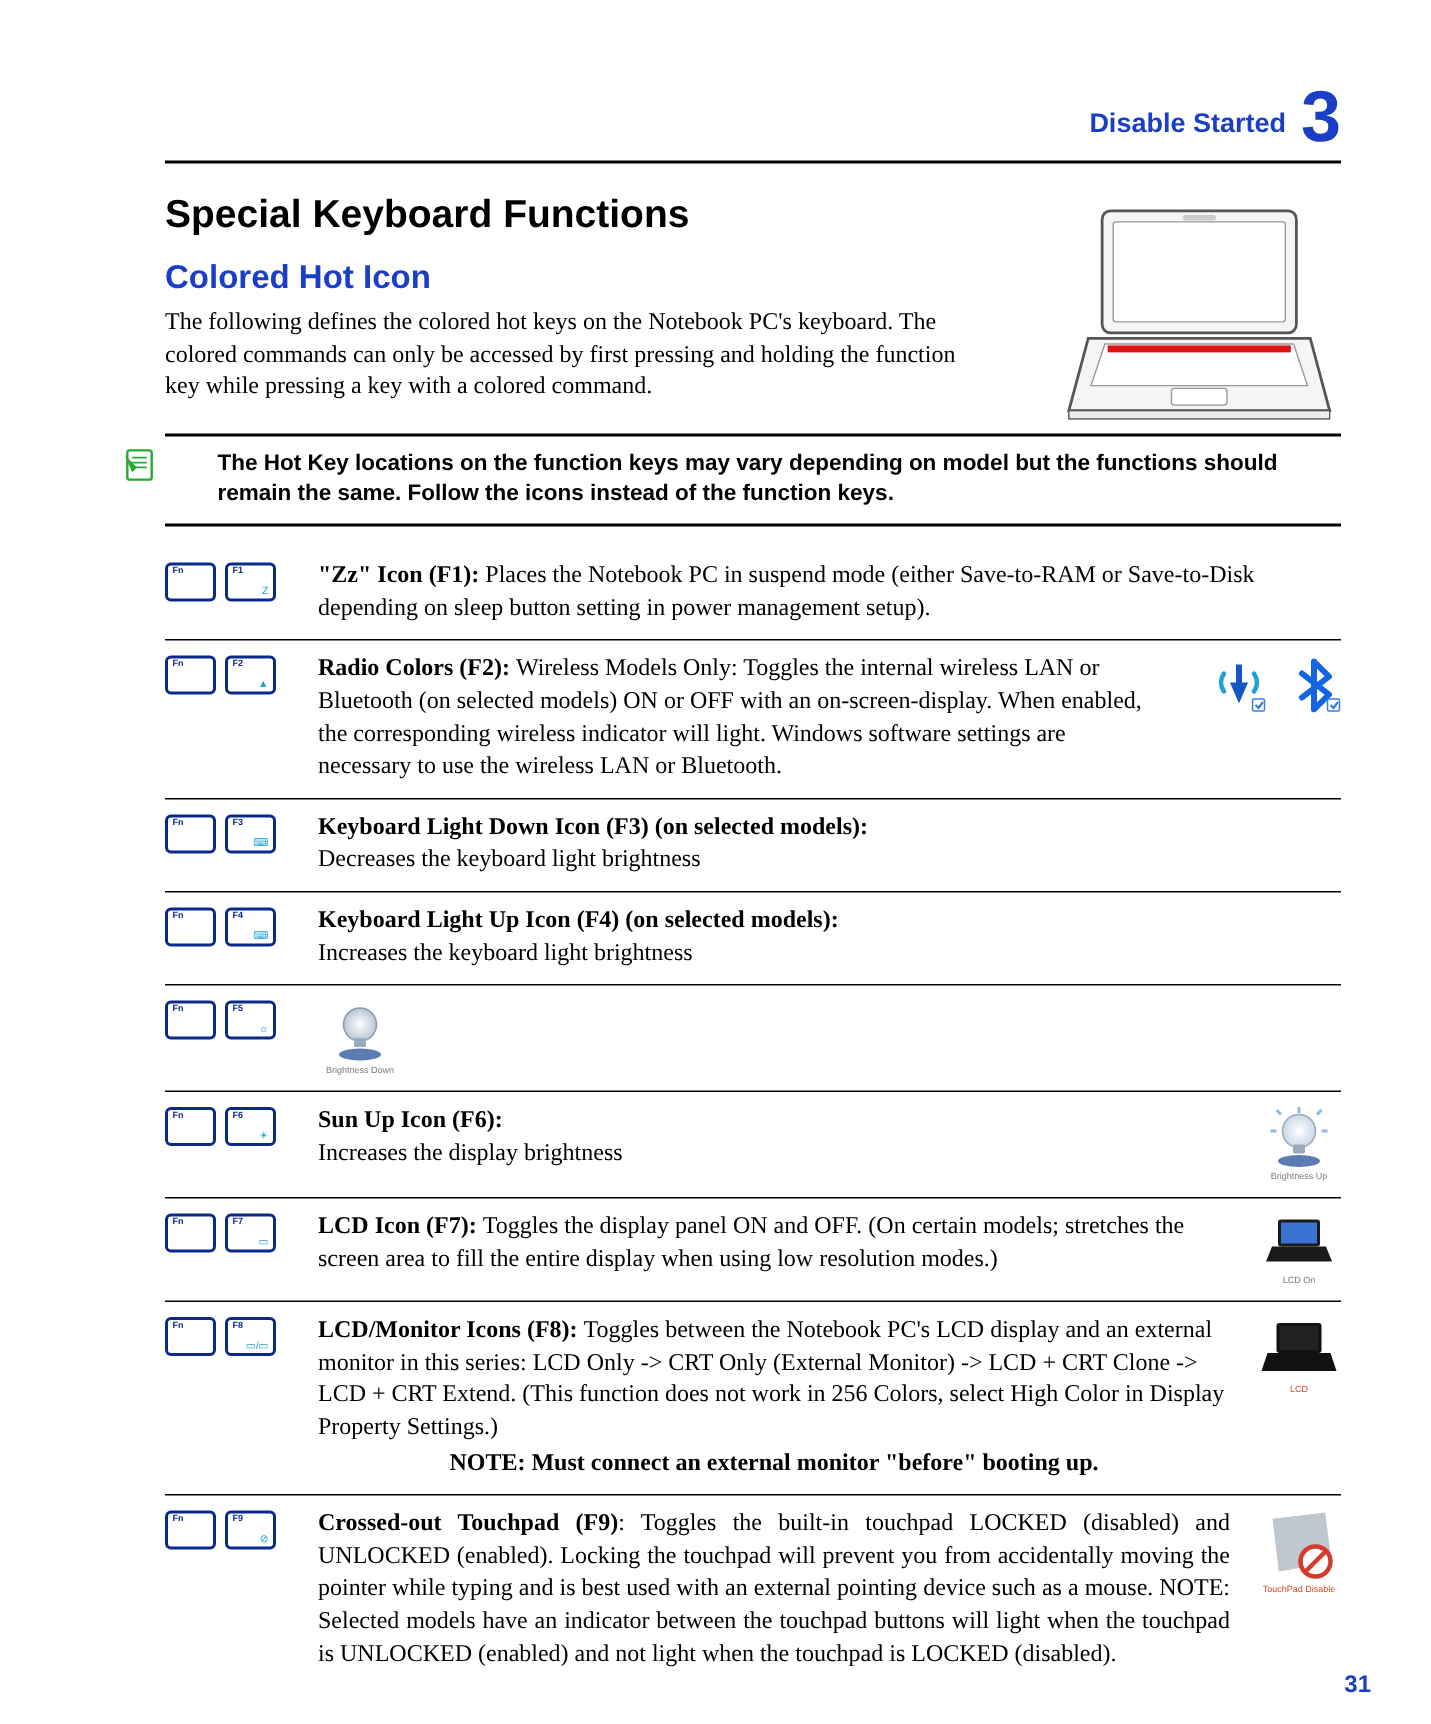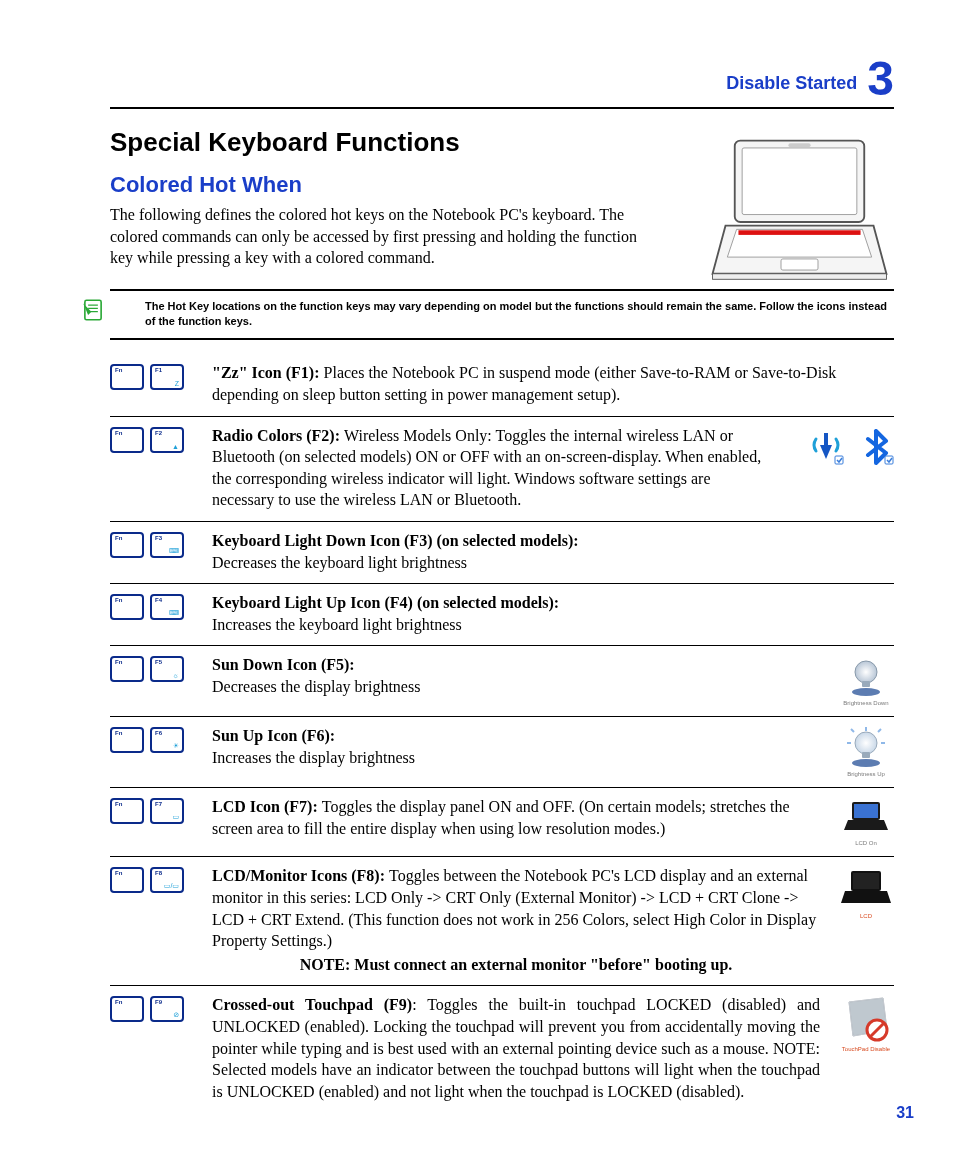--- a/index.html
+++ b/index.html
@@ -74,21 +74,21 @@
   .note-box {
     position: relative;
     border-top: 2px solid #000;
     border-bottom: 2px solid #000;
     padding: 8px 0 10px 0;
     margin: 6px 0 14px 0;
   }
   .note-box .note-text {
     font-family: Arial, Helvetica, sans-serif;
     font-weight: bold;
-    font-size: 11px;
+    font-size: 15px;
     line-height: 1.35;
     padding-left: 35px;
   }
   .note-icon {
     position: absolute;
     left: -30px;
     top: 6px;
     width: 26px;
     height: 26px;
   }
@@ -184,21 +184,21 @@
 <div class="page">
 
   <div class="running-head">
     <span class="section">Disable Started</span>
     <span class="chapnum">3</span>
   </div>
 
   <div class="top-flex">
     <div class="intro-col">
       <h1 class="h1">Special Keyboard Functions</h1>
-      <h2 class="h2">Colored Hot When</h2>
+      <h2 class="h2">Colored Hot Icon</h2>
       <p class="intro">The following defines the colored hot keys on the Notebook PC's keyboard. The colored commands can only be accessed by first pressing and holding the function key while pressing a key with a colored command.</p>
     </div>
     <div class="laptop-wrap">
       <svg class="laptop-svg" viewBox="0 0 200 160">
 
         <rect x="30" y="6" width="140" height="88" rx="6" fill="#f5f5f5" stroke="#555" stroke-width="2"></rect>
         <rect x="38" y="14" width="124" height="72" rx="2" fill="#fff" stroke="#999"></rect>
         <rect x="88" y="9" width="24" height="4" rx="2" fill="#ccc"></rect>
 
         <path d="M20 98 L180 98 L194 150 L6 150 Z" fill="#f5f5f5" stroke="#555" stroke-width="2"></path>
@@ -302,23 +302,20 @@
 
   <div class="row">
     <div class="keys">
       <div class="keycap">
           <span class="tl">Fn</span>
         </div>
       <div class="keycap">
           <span class="tl">F5</span>
           <span class="br">☼</span>
         </div>
-    </div>
-    <div class="desc">
-      <span class="title">Sun Down Icon (F5):</span><br><span>Decreases the display brightness</span>
     </div>
     <div class="sideicon">
       <svg width="42" height="42" viewBox="0 0 42 42">
         <defs>
             <radialGradient id="g1">
               <stop offset="0" stop-color="#fff"></stop>
               <stop offset="1" stop-color="#b8c6d6"></stop>
             </radialGradient>
           </defs>
         <circle cx="21" cy="16" r="11" fill="url(#g1)" stroke="#89a"></circle>

